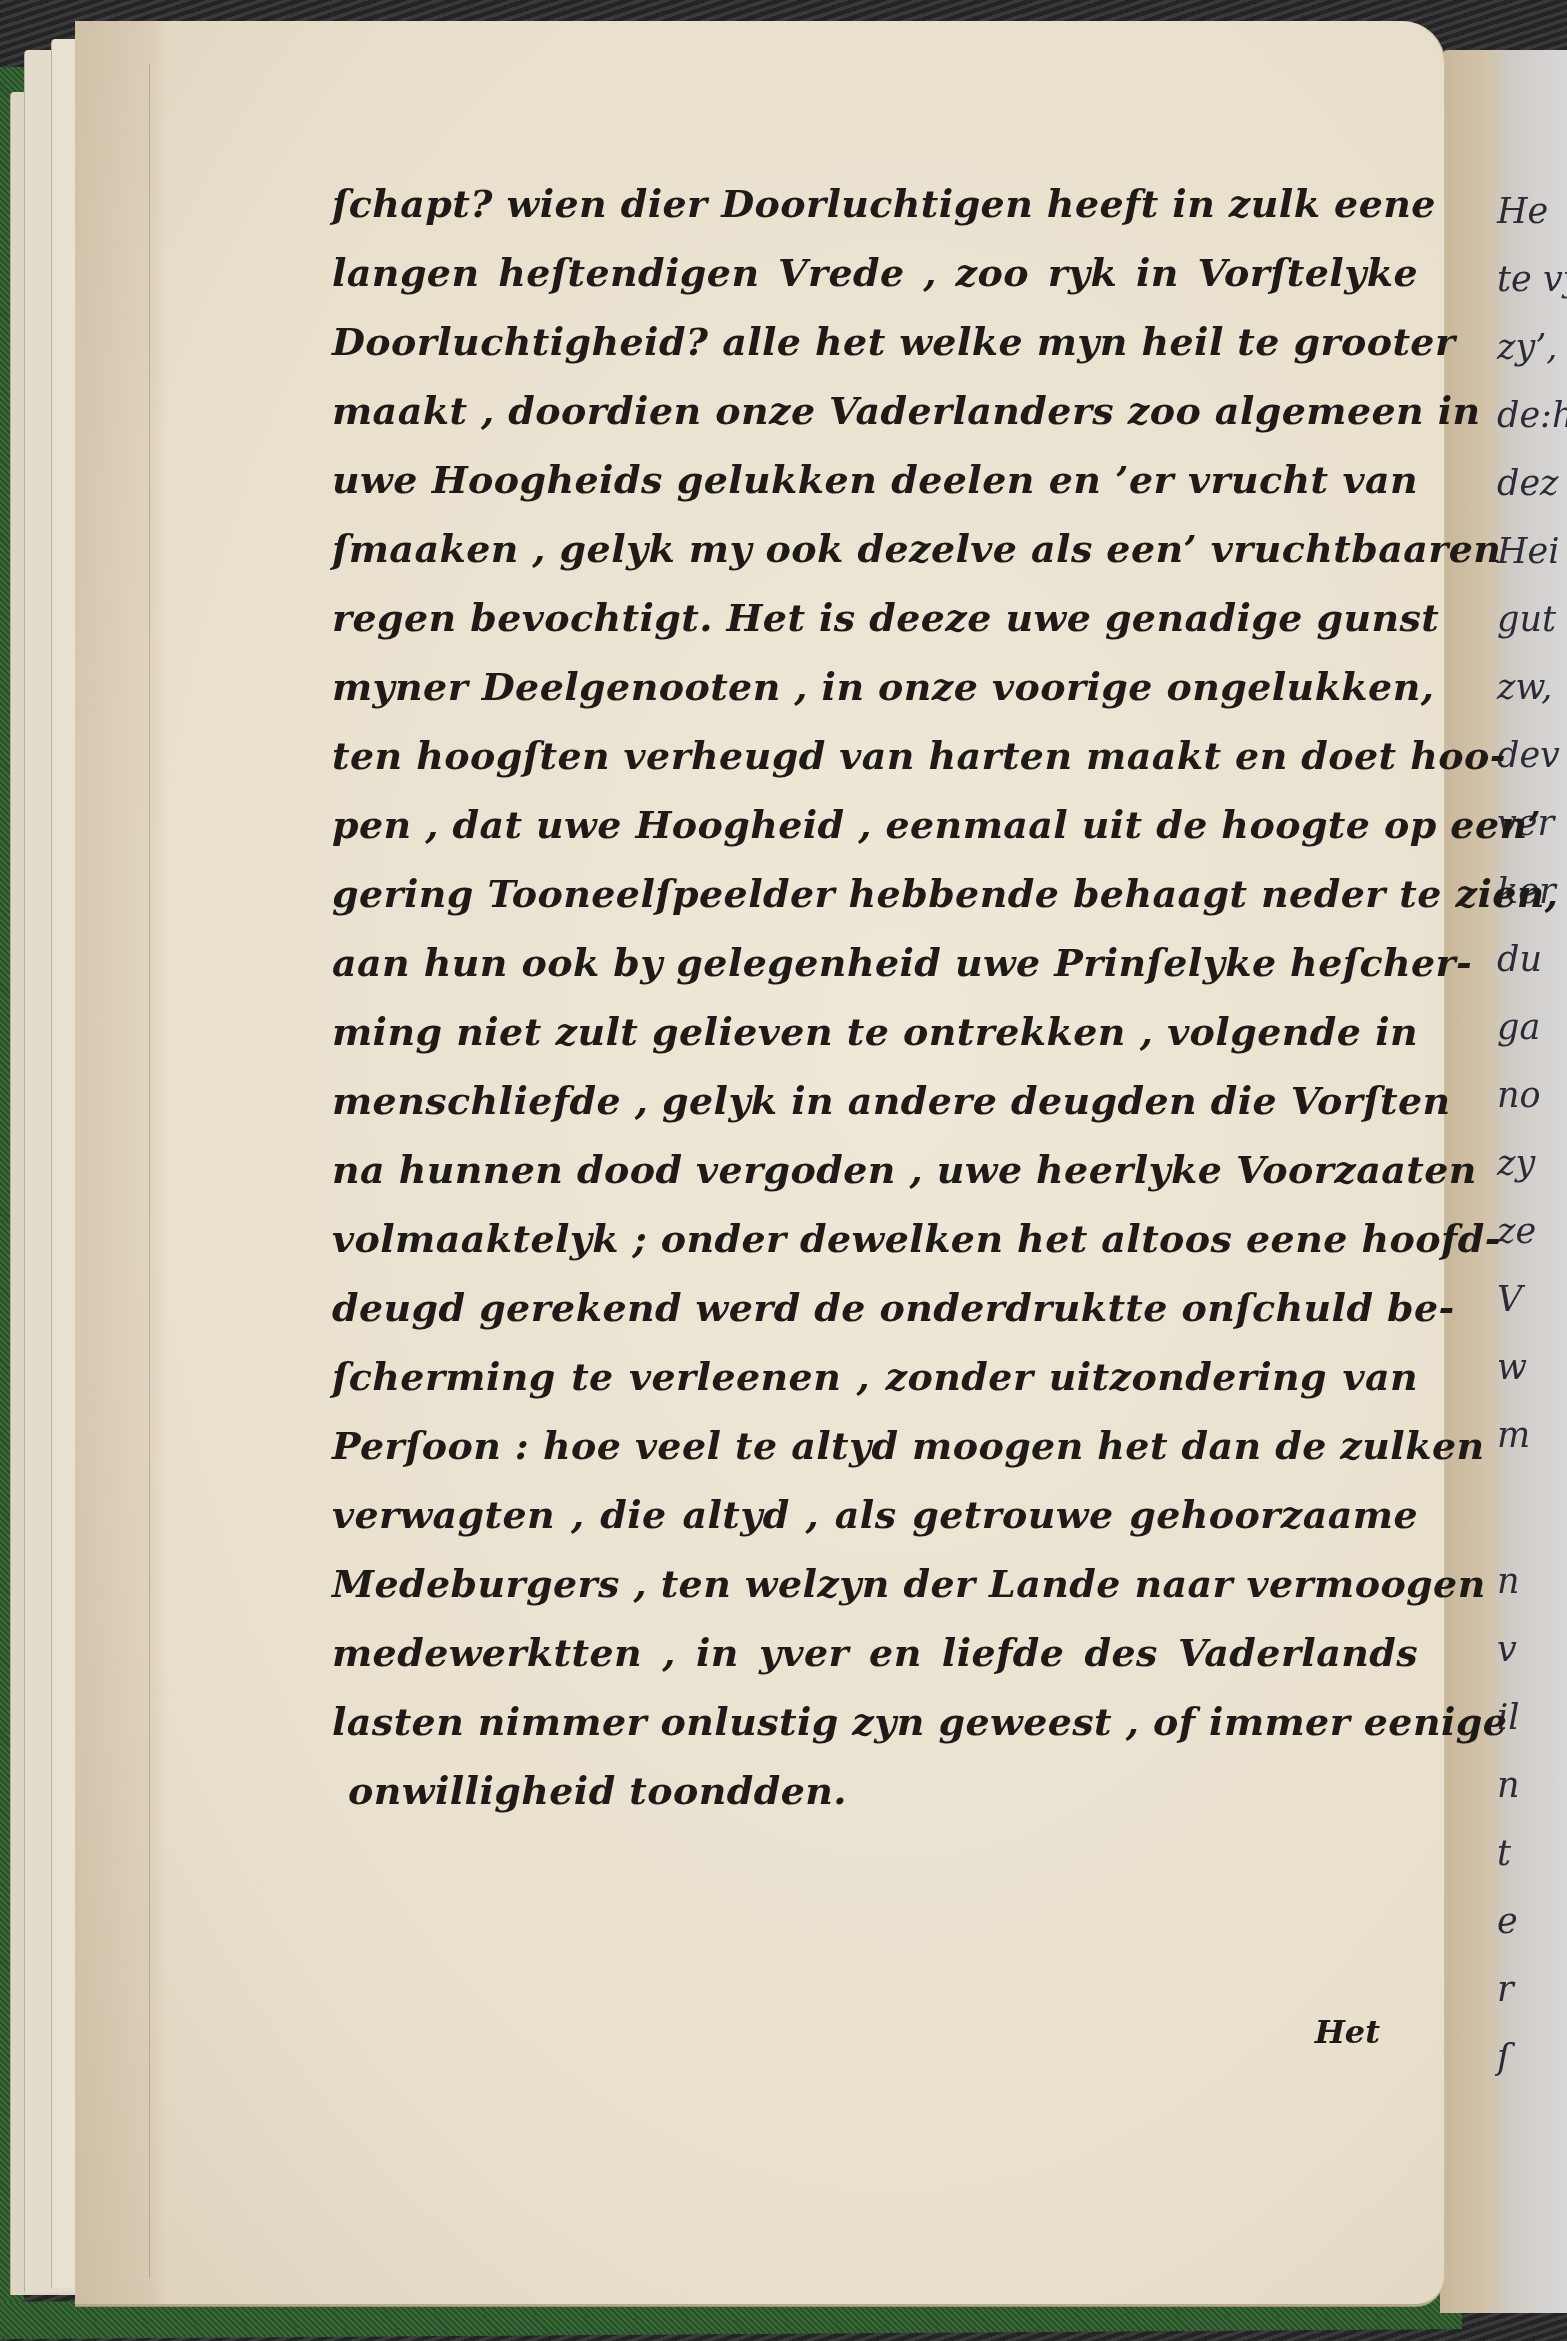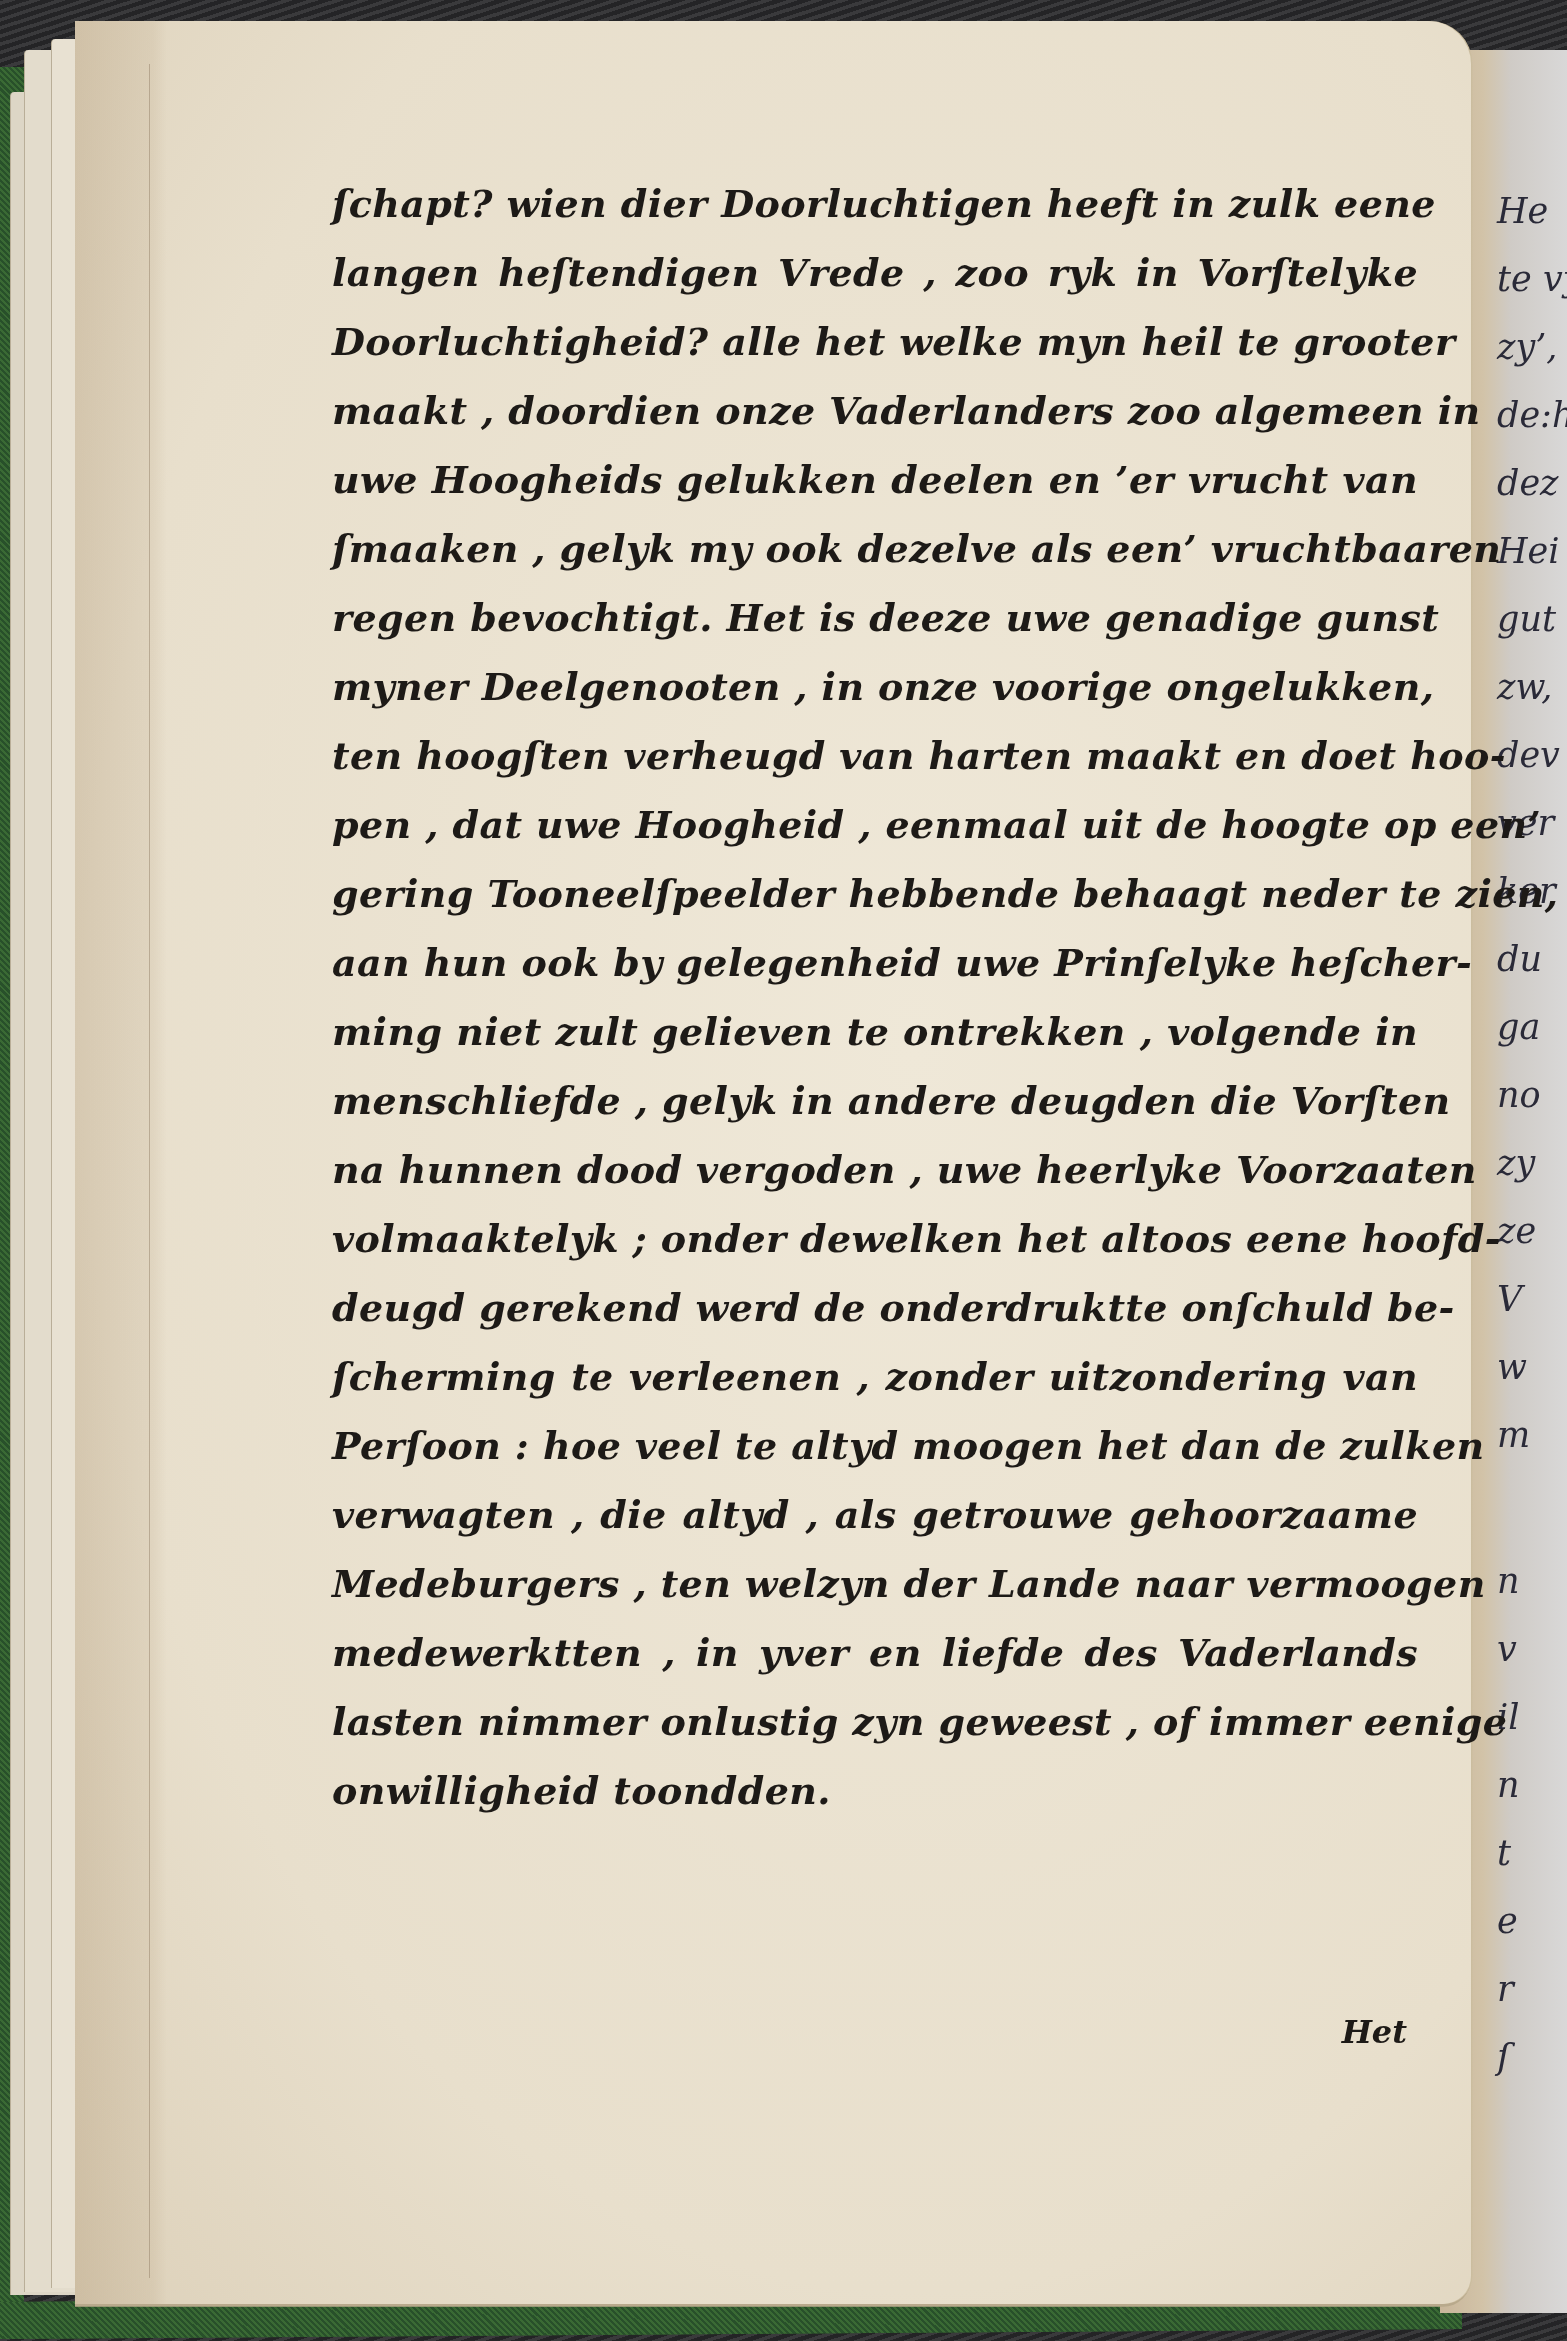--- a/index.html
+++ b/index.html
@@ -40,21 +40,20 @@
     position: absolute;
     left: 75px; top: 21px;
     width: 1369px; height: 2283px;
     background: #ebe3d2;
     background-image:
       linear-gradient(90deg, rgba(150,120,80,0.22) 0px, rgba(150,120,80,0.10) 78px, rgba(0,0,0,0) 92px),
       radial-gradient(ellipse at 60% 45%, #efe8d8 0%, #e8dfcc 70%, #ddd1ba 100%);
     border-top-right-radius: 43px;
     border-bottom-right-radius: 28px;
     box-shadow: 1.4px 0 0 #cbbd9f, 0 2.8px 0 #b8a98c;
-    padding-left: 27px;
   }
   .gutter-line {
     position: absolute; left: 74px; top: 43px; width: 1.4px; height: 2214px;
     background: rgba(140,120,95,0.45);
   }
 
   .text-column {
     position: absolute;
     left: 257px;
     top: 148px;
@@ -68,20 +67,21 @@
   }
   .line {
     height: 69px;
     line-height: 69px;
     white-space: nowrap;
     text-align: justify;
     text-align-last: justify;
   }
   .line.last {
     text-align-last: left;
+    margin-left: 16px;
   }
   .catchword {
     position: absolute;
     right: 64px;
     top: 1992px;
     color: #1d1a17;
     font-style: italic;
     font-weight: bold;
     font-size: 32px;
     font-family: "DejaVu Serif", serif;

